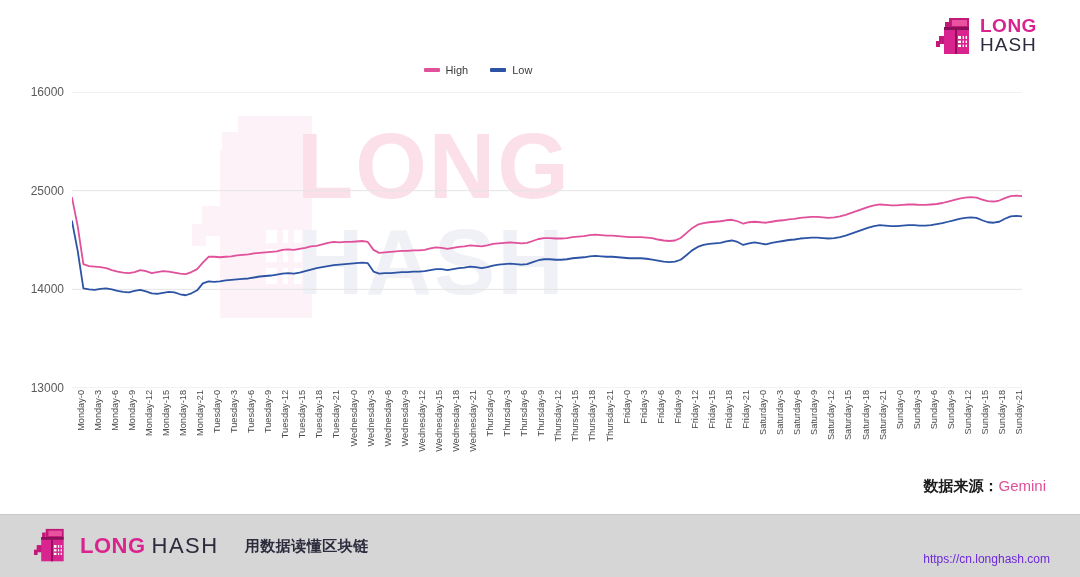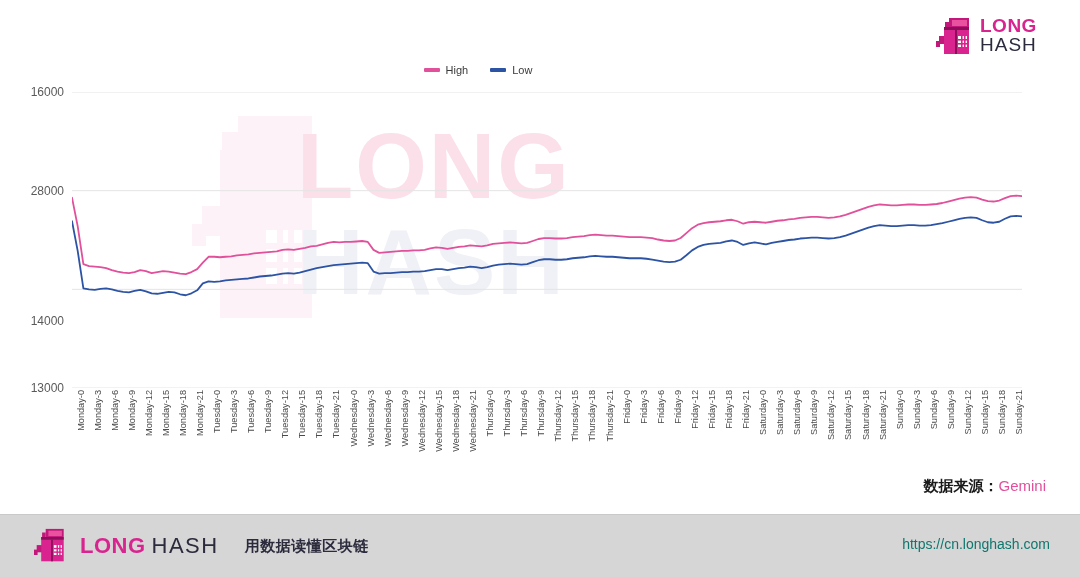--- a/index.html
+++ b/index.html
@@ -71,22 +71,22 @@
     position:absolute;left:0;bottom:0;width:1080px;height:62px;
     background:#d6d6d6;border-top:1px solid #c9c9c9;
   }
   #fbrand{position:absolute;left:34px;top:9px;height:44px;display:flex;align-items:center;gap:10px;}
   #fbrand .fmark{width:36px;height:40px;}
   #fbrand .ftxt{display:flex;align-items:baseline;gap:6px;}
   #fbrand .fl1{font-size:22px;font-weight:700;color:#d9238f;letter-spacing:.5px;}
   #fbrand .fl2{font-size:22px;font-weight:400;color:#2b2b3d;letter-spacing:1.5px;}
   #ftag{font-size:15px;font-weight:700;color:#2b2b3d;margin-left:16px;letter-spacing:.5px;}
   #furl{
-    position:absolute;right:30px;top:21px;
-    font-size:14px;color:#0f766e;white-space:nowrap;
+    position:absolute;right:30px;top:37px;
+    font-size:12px;color:#6d28d9;white-space:nowrap;
   }
 </style>
 </head>
 <body>
 
 <div id="card">
 
 
   <div id="brand">
     <svg class="bmark" viewBox="0 0 40 42">
@@ -158,22 +158,22 @@
     </div>
     <svg id="plotsvg" width="950" height="296">
         <line x1="0" x2="950" y1="296" y2="296" stroke="#e4e4e4" stroke-width="1"></line>
         <line x1="0" x2="950" y1="197.33333333333334" y2="197.33333333333334" stroke="#e4e4e4" stroke-width="1"></line>
         <line x1="0" x2="950" y1="98.66666666666669" y2="98.66666666666669" stroke="#e4e4e4" stroke-width="1"></line>
         <line x1="0" x2="950" y1="0" y2="0" stroke="#e4e4e4" stroke-width="1"></line>
         <path d="M0.00 105.57 L5.69 134.19 L11.38 172.17 L17.07 174.15 L22.75 174.64 L28.44 175.13 L34.13 176.12 L39.82 178.09 L45.51 179.57 L51.20 180.56 L56.89 181.05 L62.57 180.07 L68.26 178.09 L73.95 179.08 L79.64 181.05 L85.33 180.07 L91.02 179.08 L96.71 179.57 L102.40 180.56 L108.08 181.55 L113.77 182.04 L119.46 180.07 L125.15 177.11 L130.84 170.69 L136.53 164.77 L142.22 164.77 L147.90 165.27 L153.59 164.77 L159.28 164.28 L164.97 163.29 L170.66 162.80 L176.35 162.31 L182.04 161.32 L187.72 160.83 L193.41 160.33 L199.10 159.84 L204.79 159.35 L210.48 157.87 L216.17 157.37 L221.86 157.87 L227.54 156.88 L233.23 155.89 L238.92 154.41 L244.61 153.92 L250.30 152.44 L255.99 150.96 L261.68 149.97 L267.37 150.47 L273.05 149.97 L278.74 149.97 L284.43 149.48 L290.12 148.99 L295.81 149.97 L301.50 157.87 L307.19 160.83 L312.87 160.33 L318.56 159.84 L324.25 159.35 L329.94 158.85 L335.63 158.85 L341.32 158.36 L347.01 158.36 L352.69 157.87 L358.38 156.39 L364.07 155.40 L369.76 155.89 L375.45 156.88 L381.14 155.89 L386.83 154.91 L392.51 154.41 L398.20 153.43 L403.89 153.92 L409.58 154.41 L415.27 153.43 L420.96 151.95 L426.65 151.45 L432.34 150.96 L438.02 150.47 L443.71 150.96 L449.40 151.45 L455.09 150.96 L460.78 148.99 L466.47 147.01 L472.16 146.03 L477.84 146.03 L483.53 146.52 L489.22 146.52 L494.91 146.03 L500.60 145.04 L506.29 144.55 L511.98 144.05 L517.66 143.07 L523.35 142.57 L529.04 143.07 L534.73 143.56 L540.42 143.56 L546.11 144.05 L551.80 144.55 L557.49 145.04 L563.17 145.04 L568.86 145.04 L574.55 145.53 L580.24 146.03 L585.93 147.51 L591.62 148.49 L597.31 148.99 L602.99 148.49 L608.68 146.03 L614.37 141.09 L620.06 136.16 L625.75 132.71 L631.44 131.23 L637.13 130.24 L642.81 129.75 L648.50 129.25 L654.19 128.27 L659.88 127.77 L665.57 129.25 L671.26 131.72 L676.95 130.24 L682.63 129.75 L688.32 130.24 L694.01 130.73 L699.70 129.75 L705.39 128.76 L711.08 128.27 L716.77 127.28 L722.46 126.79 L728.14 125.80 L733.83 125.31 L739.52 124.81 L745.21 124.81 L750.90 125.31 L756.59 125.80 L762.28 125.31 L767.96 124.32 L773.65 122.84 L779.34 120.87 L785.03 118.89 L790.72 116.92 L796.41 114.95 L802.10 113.47 L807.78 112.48 L813.47 112.97 L819.16 113.47 L824.85 113.47 L830.54 112.97 L836.23 112.48 L841.92 112.48 L847.60 112.97 L853.29 112.97 L858.98 112.48 L864.67 111.99 L870.36 111.00 L876.05 109.52 L881.74 108.04 L887.43 106.56 L893.11 105.57 L898.80 105.08 L904.49 105.57 L910.18 107.55 L915.87 109.03 L921.56 109.52 L927.25 108.53 L932.93 106.07 L938.62 104.09 L944.31 103.60 L950.00 104.09 " fill="none" stroke="#e0509b" stroke-width="1.8" stroke-linejoin="round" stroke-linecap="round"></path>
         <path d="M0.00 129.25 L5.69 158.85 L11.38 196.35 L17.07 197.33 L22.75 197.83 L28.44 196.84 L34.13 196.35 L39.82 197.33 L45.51 198.81 L51.20 199.80 L56.89 200.29 L62.57 198.81 L68.26 197.83 L73.95 199.31 L79.64 201.28 L85.33 201.77 L91.02 200.79 L96.71 199.80 L102.40 200.29 L108.08 202.27 L113.77 203.25 L119.46 201.28 L125.15 198.32 L130.84 191.41 L136.53 189.44 L142.22 189.93 L147.90 189.44 L153.59 188.45 L159.28 187.96 L164.97 187.47 L170.66 186.97 L176.35 186.48 L182.04 185.49 L187.72 184.51 L193.41 184.01 L199.10 183.52 L204.79 182.53 L210.48 181.55 L216.17 181.05 L221.86 181.55 L227.54 180.56 L233.23 179.08 L238.92 177.60 L244.61 176.12 L250.30 175.13 L255.99 174.15 L261.68 173.16 L267.37 172.67 L273.05 172.17 L278.74 171.68 L284.43 171.19 L290.12 170.69 L295.81 171.19 L301.50 179.57 L307.19 181.55 L312.87 181.05 L318.56 181.05 L324.25 180.56 L329.94 180.07 L335.63 180.07 L341.32 179.57 L347.01 179.57 L352.69 179.08 L358.38 178.09 L364.07 177.11 L369.76 177.11 L375.45 178.09 L381.14 177.11 L386.83 176.12 L392.51 175.63 L398.20 174.64 L403.89 175.13 L409.58 176.12 L415.27 175.13 L420.96 173.65 L426.65 172.67 L432.34 172.17 L438.02 171.68 L443.71 172.17 L449.40 172.67 L455.09 172.17 L460.78 170.20 L466.47 168.23 L472.16 167.24 L477.84 167.24 L483.53 167.73 L489.22 167.73 L494.91 167.24 L500.60 166.25 L506.29 165.76 L511.98 165.27 L517.66 164.28 L523.35 163.79 L529.04 164.28 L534.73 164.77 L540.42 164.77 L546.11 165.27 L551.80 165.76 L557.49 166.25 L563.17 166.25 L568.86 166.25 L574.55 166.75 L580.24 167.73 L585.93 168.72 L591.62 169.71 L597.31 170.20 L602.99 169.71 L608.68 167.73 L614.37 163.29 L620.06 158.36 L625.75 154.91 L631.44 152.93 L637.13 151.95 L642.81 151.45 L648.50 150.96 L654.19 149.48 L659.88 148.49 L665.57 149.97 L671.26 152.93 L676.95 151.45 L682.63 150.47 L688.32 151.45 L694.01 152.44 L699.70 150.96 L705.39 149.97 L711.08 148.99 L716.77 148.00 L722.46 147.51 L728.14 146.52 L733.83 146.03 L739.52 145.53 L745.21 145.53 L750.90 146.03 L756.59 146.52 L762.28 146.03 L767.96 145.04 L773.65 143.56 L779.34 141.59 L785.03 139.61 L790.72 137.64 L796.41 135.67 L802.10 134.19 L807.78 133.20 L813.47 133.69 L819.16 134.19 L824.85 134.19 L830.54 133.69 L836.23 133.20 L841.92 133.20 L847.60 133.69 L853.29 133.69 L858.98 133.20 L864.67 132.21 L870.36 131.23 L876.05 129.75 L881.74 128.27 L887.43 126.79 L893.11 125.80 L898.80 125.31 L904.49 125.80 L910.18 128.27 L915.87 130.24 L921.56 130.73 L927.25 129.75 L932.93 126.79 L938.62 124.32 L944.31 123.83 L950.00 124.32 " fill="none" stroke="#2c53a4" stroke-width="1.8" stroke-linejoin="round" stroke-linecap="round"></path>
       </svg>
   <div class="ylab" style="left: -64px; top: 289px;">13000</div>
-      <div class="ylab" style="left: -64px; top: 190.333px; margin-top: 32px;">14000</div>
-      <div class="ylab" style="left: -64px; top: 91.6667px;">28000</div>
+      <div class="ylab" style="left: -64px; top: 190.333px;">14000</div>
+      <div class="ylab" style="left: -64px; top: 91.6667px;">25000</div>
       <div class="ylab" style="left: -64px; top: -7px;">16000</div>
     </div>
 
   <div id="xlabels">
       <div class="xl" style="left: 3.5px;">Monday-0</div>
       <div class="xl" style="left: 20.5659px;">Monday-3</div>
       <div class="xl" style="left: 37.6317px;">Monday-6</div>
       <div class="xl" style="left: 54.6976px;">Monday-9</div>
       <div class="xl" style="left: 71.7635px;">Monday-12</div>
       <div class="xl" style="left: 88.8293px;">Monday-15</div>

